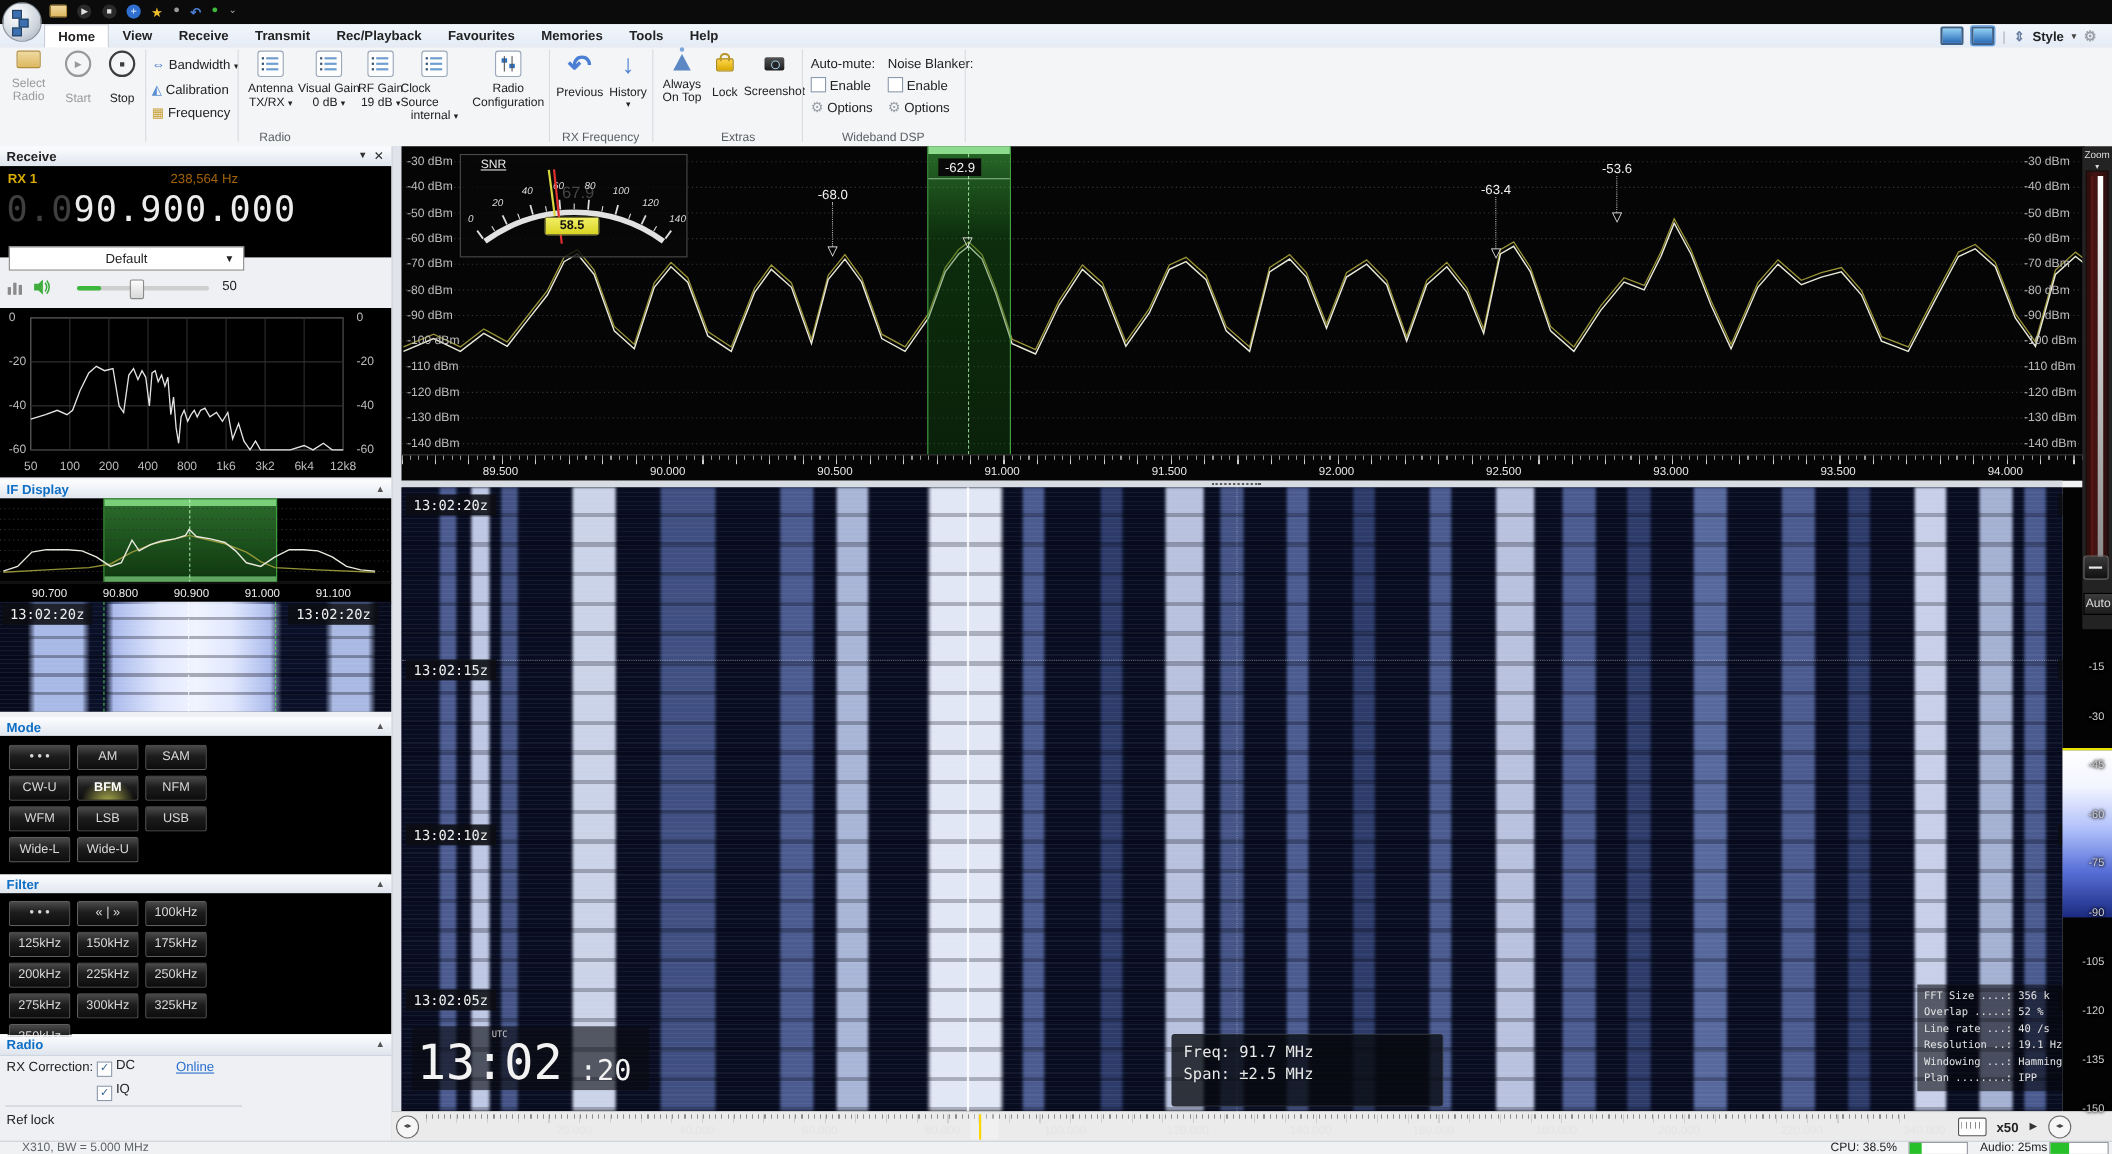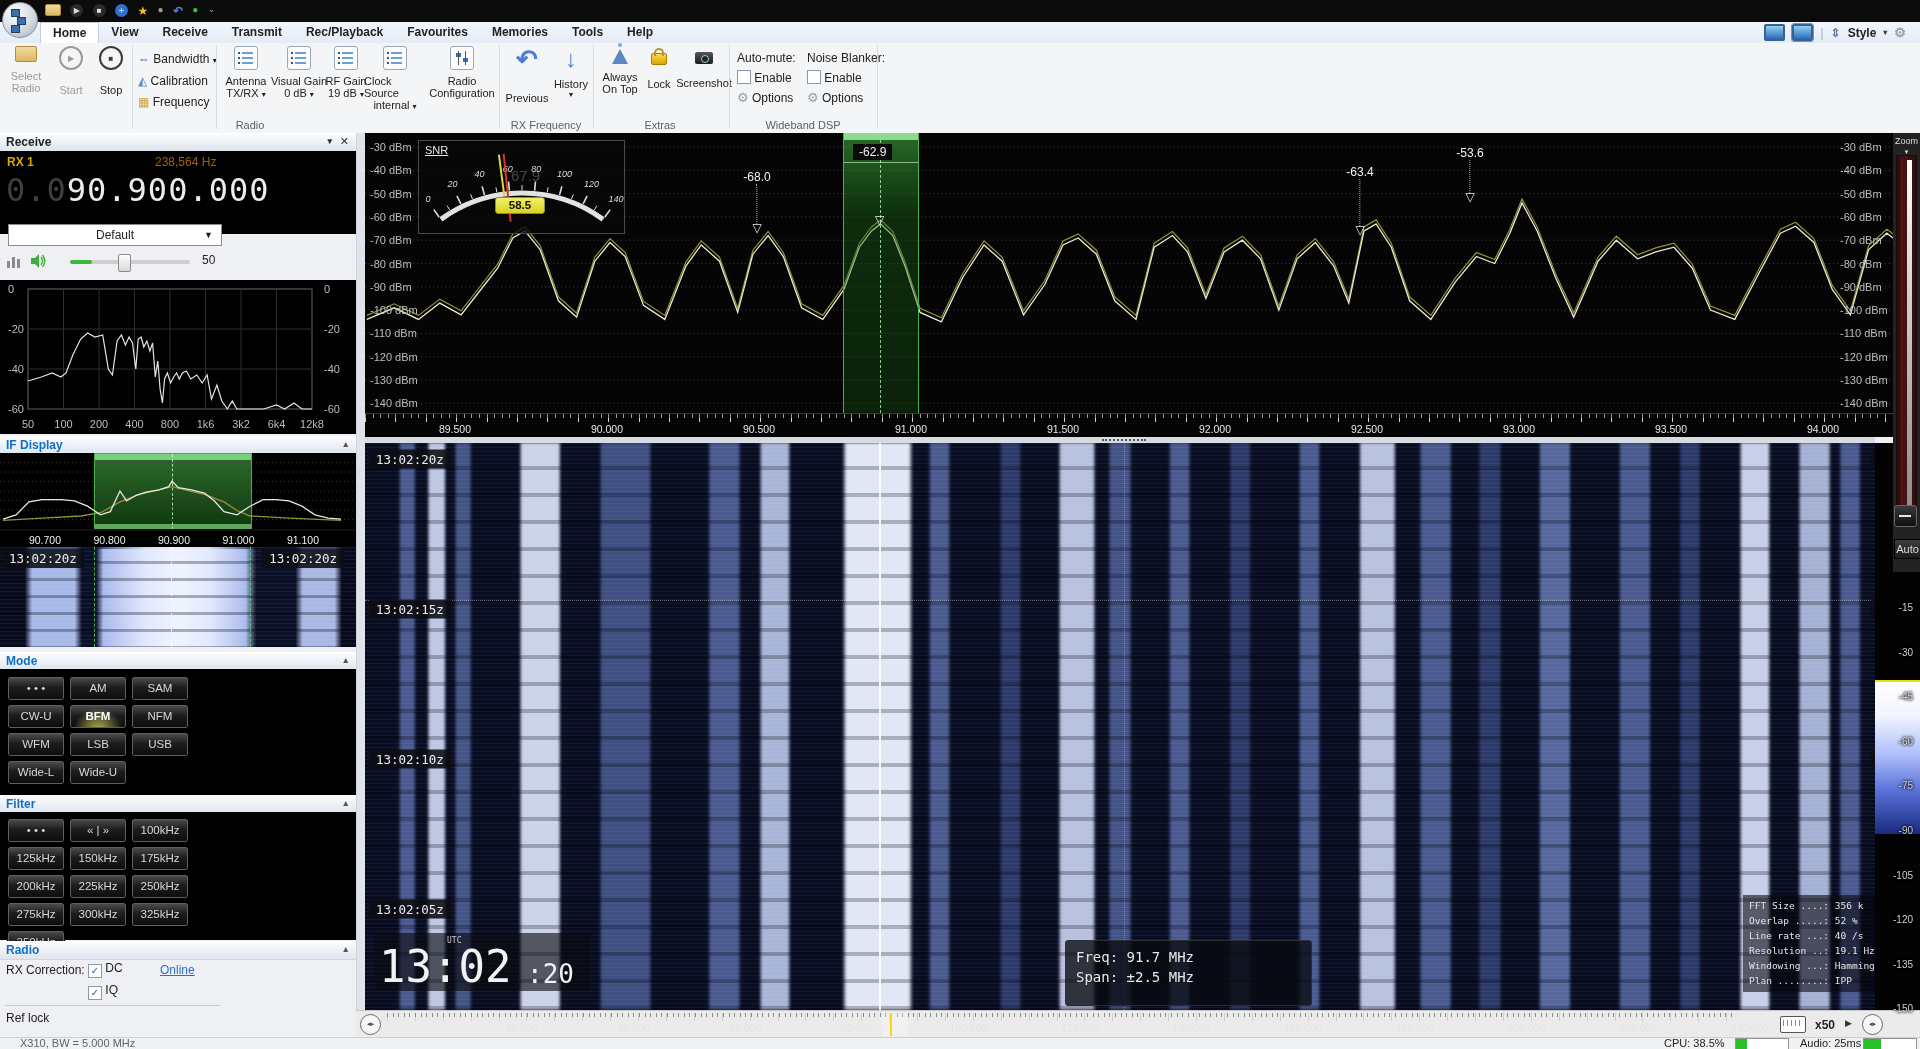--- a/index.html
+++ b/index.html
@@ -245,21 +245,21 @@
       <span><span>internal</span> <span style="font-size:8px;">▾</span></span>
     </div>
     <div class="bigbtn" style="left:430px;width:64px;">
       <span class="cfgicon"></span>
       <span style="margin-top:5px;">Radio</span>
       <span>Configuration</span>
     </div>
     <span class="rsep" style="left:499px;"></span>
     <div class="bigbtn" style="left:504px;width:46px;">
       <span style="font-size:26px;line-height:26px;color:#4a7fd4;font-weight:bold;">↶</span>
-      <span style="margin-top:20px;">Previous</span>
+      <span style="margin-top:6px;">Previous</span>
     </div>
     <div class="bigbtn" style="left:550px;width:42px;">
       <span style="font-size:24px;line-height:26px;color:#4a7fd4;font-weight:bold;">↓</span>
       <span style="margin-top:6px;">History</span>
       <span style="font-size:8px;">▾</span>
     </div>
     <span class="rsep" style="left:593px;"></span>
     <div class="bigbtn" style="left:598px;width:44px;">
       <span class="cone"></span>
       <span style="margin-top:7px;">Always</span>
@@ -280,21 +280,21 @@
       <div><span class="gearg">⚙</span> <span>Options</span></div>
     </div>
     <div class="ab" style="left:807px;top:5px;line-height:20px;">
       <div>Noise Blanker:</div>
       <div><span class="chk"></span> <span>Enable</span></div>
       <div><span class="gearg">⚙</span> <span>Options</span></div>
     </div>
     <span class="rsep" style="left:877px;"></span>
     <div class="glabel" style="left:170px;">Radio</div>
     <div class="glabel" style="left:466px;">RX Frequency</div>
-    <div class="glabel" style="left:580px;">Extras</div>
+    <div class="glabel" style="left:580px;padding-left:11px;">Extras</div>
     <div class="glabel" style="left:723px;">Wideband DSP</div>
   </div>
 
   <div class="ab" id="left">
     <div class="phead">
       <span>Receive</span>
       <span class="ab" style="right:24px;top:3px;font-size:9px;color:#333;">▾</span>
       <span class="ab" style="right:7px;top:2px;font-size:11px;color:#333;font-weight:normal;">✕</span>
     </div>
 
@@ -528,21 +528,21 @@
         <div class="posy dbm" style="top: 130.5px;">-80 dBm</div>
         <div class="posy dbm" style="top: 153.8px;">-90 dBm</div>
         <div class="posy dbm" style="top: 177.1px;">-100 dBm</div>
         <div class="posy dbm" style="top: 200.4px;">-110 dBm</div>
         <div class="posy dbm" style="top: 223.7px;">-120 dBm</div>
         <div class="posy dbm" style="top: 247px;">-130 dBm</div>
         <div class="posy dbm" style="top: 270.3px;">-140 dBm</div>
       </div>
 
     <div class="ab" id="snrpanel">
-      <span class="ab" style="left:6px;top:3px;color:#e8e8e8;font-size:11px;text-decoration:underline;">SNR</span>
+      <span class="ab" style="left:18px;top:3px;color:#e8e8e8;font-size:11px;text-decoration:underline;">SNR</span>
       <span class="ab" style="left:92px;top:26px;color:#777;opacity:.55;font-size:15px;">67.9</span>
       <svg id="snr-svg" width="205" height="92" style="position:absolute;left:0;top:0;overflow:visible;">
           <path d="M21.885635183638712,78.35565477625725 A138,138 0 0 1 184.11436481636127,78.35565477625725" fill="none" stroke="#e2e2e2" stroke-width="5"></path>
           <line x1="20.12227942676128" y1="75.92860379313241" x2="14.832212156129032" y2="68.64745084375788" stroke="#ddd" stroke-width="1.6"></line>
           <line x1="30.681201885767237" y1="68.95872010213688" x2="28.1167054987377" y2="64.66647613412755" stroke="#ddd" stroke-width="1"></line>
           <line x1="41.8223927844243" y1="62.96338962575891" x2="37.91743913236628" y2="54.854669814637134" stroke="#ddd" stroke-width="1.6"></line>
           <line x1="53.45614980453068" y1="57.99088323979706" x2="51.69927568412397" y2="53.30970888659837" stroke="#ddd" stroke-width="1"></line>
           <line x1="65.48880477509881" y1="54.081236641884686" x2="63.09447316499874" y2="45.40557089562199" stroke="#ddd" stroke-width="1.6"></line>
           <line x1="77.82347783339223" y1="51.2659280075932" x2="76.93069335939904" y2="46.34628006460008" stroke="#ddd" stroke-width="1"></line>
           <line x1="90.36085744461587" y1="49.56762454667128" x2="89.55410366448497" y2="40.60385590071414" stroke="#ddd" stroke-width="1.6"></line>

